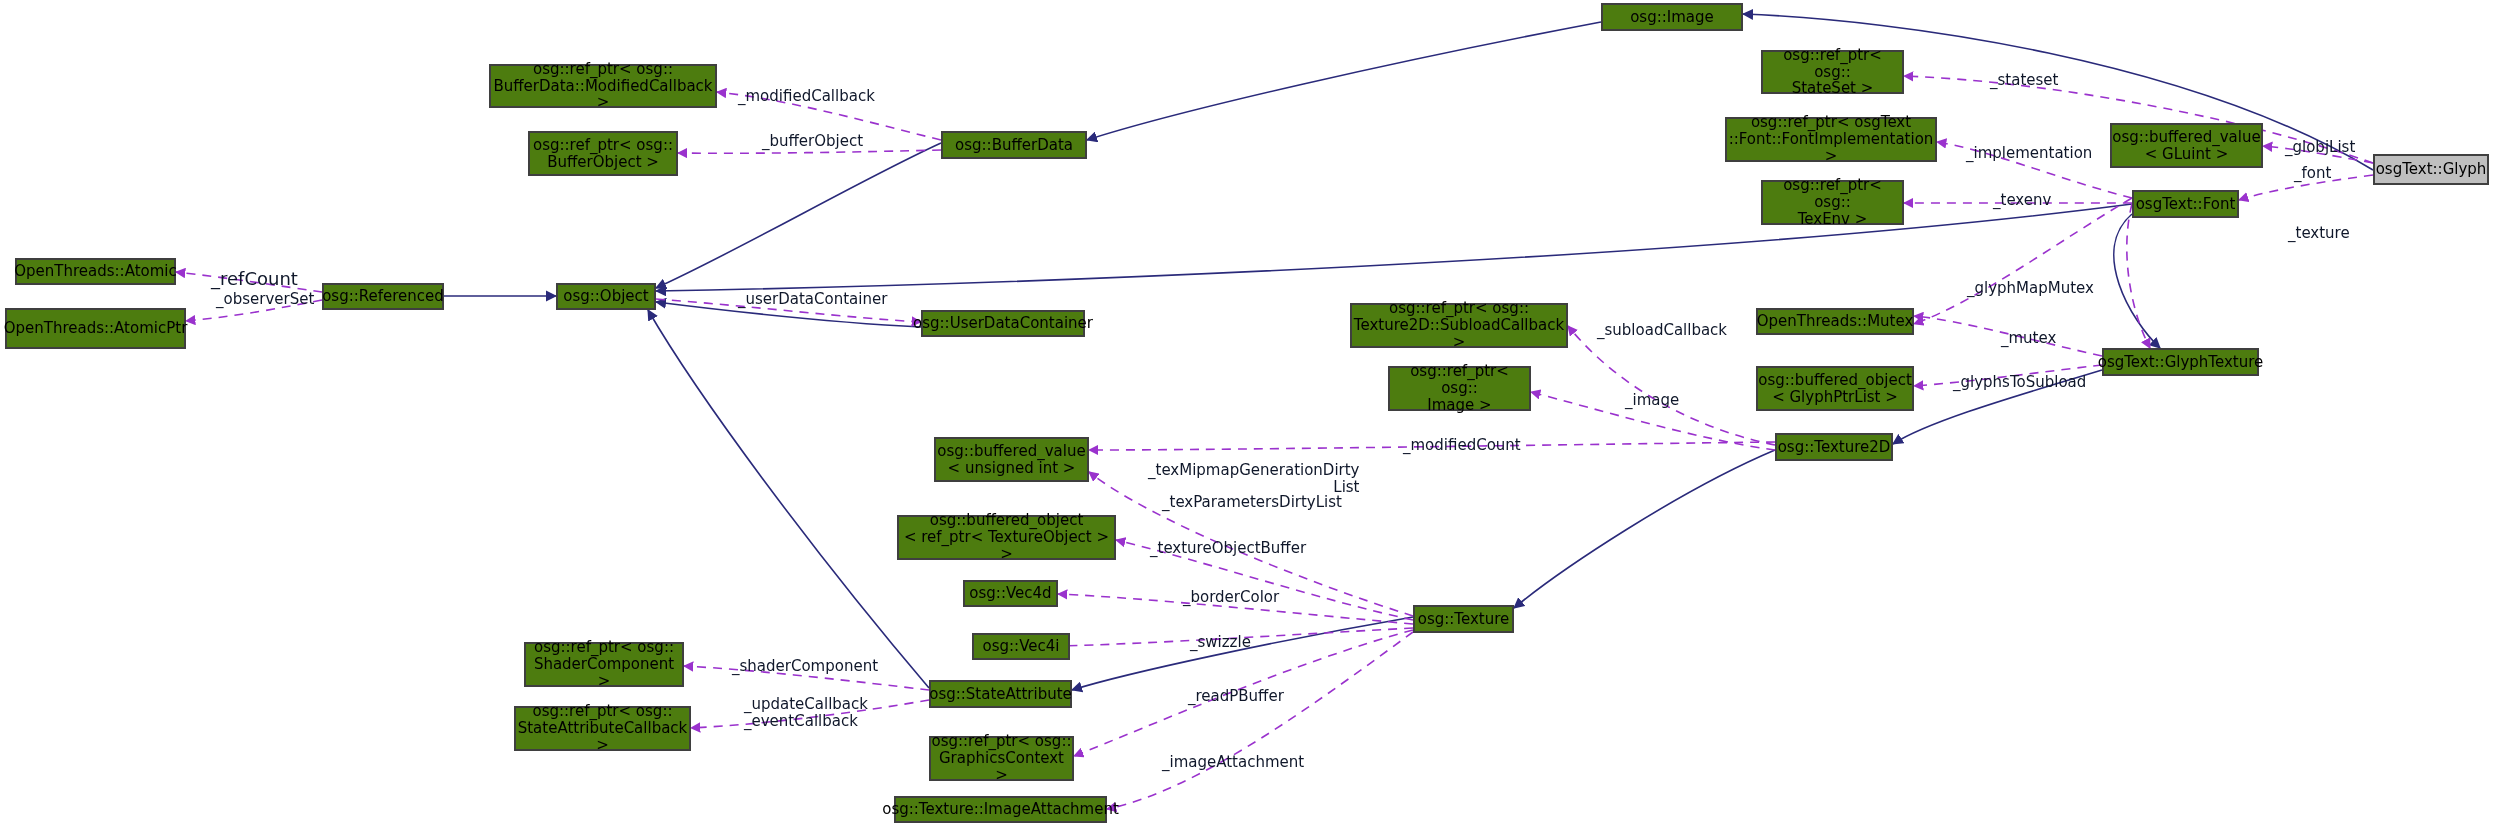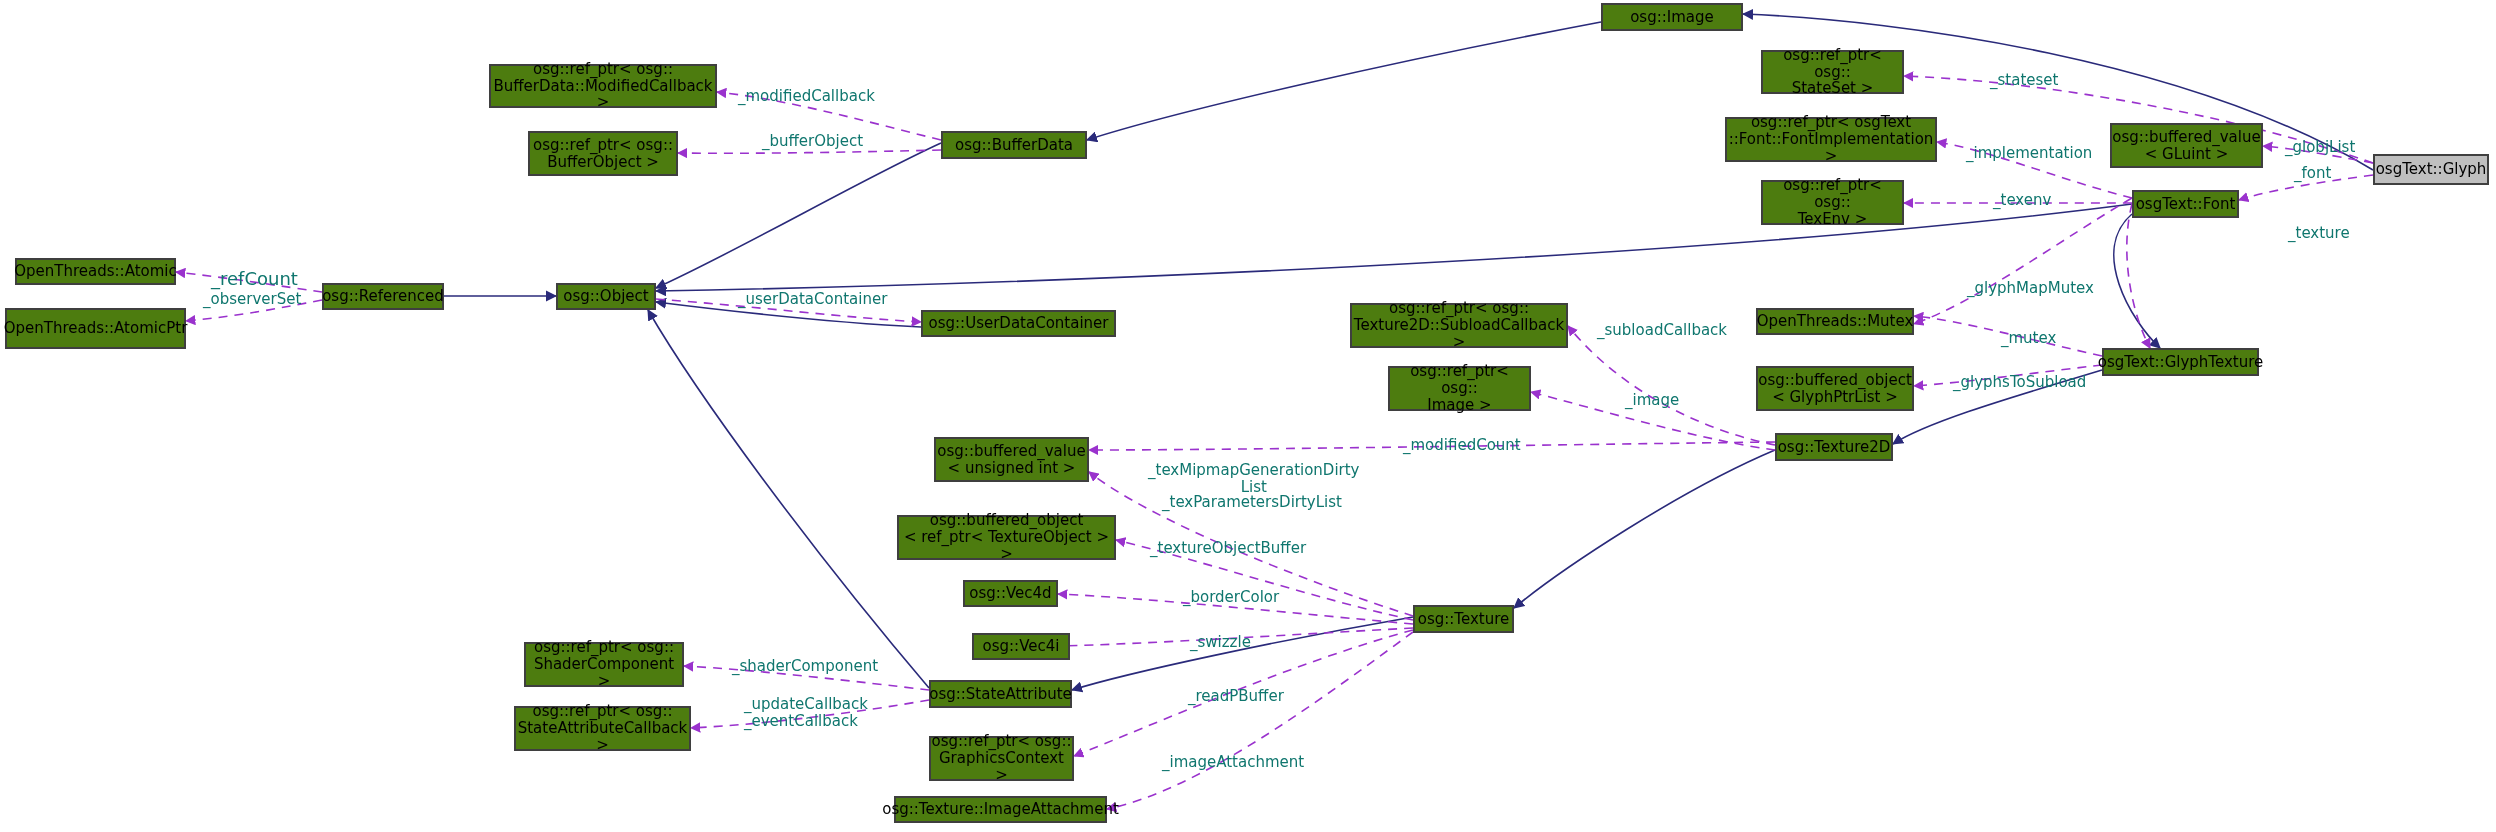--- a/index.html
+++ b/index.html
@@ -5,21 +5,21 @@
   html,body{margin:0;padding:0;background:#ffffff;}
   #canvas{position:relative;width:2496px;height:832px;background:#fff;
           font-family:"DejaVu Sans","Liberation Sans",sans-serif;overflow:hidden;}
   #edges{position:absolute;left:0;top:0;width:2496px;height:832px;}
   .node{position:absolute;box-sizing:border-box;border:1px solid #000;
         background:#4d7c0f;display:flex;align-items:center;justify-content:center;
         text-align:center;color:#000;line-height:1.12;letter-spacing:0px;
         white-space:pre-line;}
   .node.thick{border:2px solid #3f3f3f;}
   .node.cur{background:#bfbfbf;border:2px solid #404040;}
-  .lbl{position:absolute;color:#0f766e;white-space:pre-line;line-height:1.12;}
+  .lbl{position:absolute;color:#0f172a;white-space:pre-line;line-height:1.12;}
 </style>
 </head>
 <body>
 
 <div id="canvas">
   <svg id="edges" viewBox="0 0 2496 832" xmlns="http://www.w3.org/2000/svg">
     <defs>
       <marker id="arrInherit" viewBox="0 0 10 10" refX="9" refY="5" markerWidth="7" markerHeight="7" orient="auto-start-reverse">
         <path d="M 0 0 L 10 5 L 0 10 z" fill="#2a2a7a"></path>
       </marker>
@@ -85,21 +85,21 @@
       <div class="node thick" style="left: 1761px; top: 180px; width: 143px; height: 45px; font-size: 15px;"><span>osg::ref_ptr&lt; osg::
 TexEnv &gt;</span></div>
       <div class="node thick" style="left: 2132px; top: 190px; width: 107px; height: 28px; font-size: 15px;"><span>osgText::Font</span></div>
       <div class="node thick" style="left: 15px; top: 258px; width: 161px; height: 27px; font-size: 15px;"><span>OpenThreads::Atomic</span></div>
       <div class="node thick" style="left: 322px; top: 283px; width: 122px; height: 27px; font-size: 15px;"><span>osg::Referenced</span></div>
       <div class="node thick" style="left: 556px; top: 283px; width: 100px; height: 27px; font-size: 15px;"><span>osg::Object</span></div>
       <div class="node thick" style="left: 5px; top: 308px; width: 181px; height: 41px; font-size: 15px;"><span>OpenThreads::AtomicPtr</span></div>
       <div class="node thick" style="left: 1350px; top: 303px; width: 218px; height: 45px; font-size: 15px;"><span>osg::ref_ptr&lt; osg::
 Texture2D::SubloadCallback &gt;</span></div>
       <div class="node thick" style="left: 1756px; top: 308px; width: 158px; height: 27px; font-size: 15px;"><span>OpenThreads::Mutex</span></div>
-      <div class="node thick" style="left: 921px; top: 310px; width: 195px; height: 27px; font-size: 15px;"><span>osg::UserDataContainer</span></div>
+      <div class="node thick" style="left: 921px; top: 310px; width: 164px; height: 27px; font-size: 15px;"><span>osg::UserDataContainer</span></div>
       <div class="node thick" style="left: 2102px; top: 348px; width: 157px; height: 28px; font-size: 15px;"><span>osgText::GlyphTexture</span></div>
       <div class="node thick" style="left: 1388px; top: 366px; width: 143px; height: 45px; font-size: 15px;"><span>osg::ref_ptr&lt; osg::
 Image &gt;</span></div>
       <div class="node thick" style="left: 1756px; top: 366px; width: 158px; height: 45px; font-size: 15px;"><span>osg::buffered_object
 &lt; GlyphPtrList &gt;</span></div>
       <div class="node thick" style="left: 1775px; top: 433px; width: 118px; height: 28px; font-size: 15px;"><span>osg::Texture2D</span></div>
       <div class="node thick" style="left: 934px; top: 437px; width: 155px; height: 45px; font-size: 15px;"><span>osg::buffered_value
 &lt; unsigned int &gt;</span></div>
       <div class="node thick" style="left: 897px; top: 515px; width: 219px; height: 45px; font-size: 15px;"><span>osg::buffered_object
 &lt; ref_ptr&lt; TextureObject &gt; &gt;</span></div>
@@ -118,29 +118,29 @@
   <div id="labels-layer">
       <div class="lbl" style="left: 738px; top: 88px; font-size: 15px; text-align: center;">_modifiedCallback</div>
       <div class="lbl" style="left: 1990px; top: 72px; font-size: 15px; text-align: center;">_stateset</div>
       <div class="lbl" style="left: 1966px; top: 145px; font-size: 15px; text-align: center;">_implementation</div>
       <div class="lbl" style="left: 762px; top: 133px; font-size: 15px; text-align: center;">_bufferObject</div>
       <div class="lbl" style="left: 2285px; top: 139px; font-size: 15px; text-align: center;">_globjList</div>
       <div class="lbl" style="left: 2294px; top: 165px; font-size: 15px; text-align: center;">_font</div>
       <div class="lbl" style="left: 1993px; top: 192px; font-size: 15px; text-align: center;">_texenv</div>
       <div class="lbl" style="left: 2288px; top: 225px; font-size: 15px; text-align: center;">_texture</div>
       <div class="lbl" style="left: 211px; top: 269px; font-size: 18px; text-align: center;">_refCount</div>
-      <div class="lbl" style="left: 203px; top: 291px; font-size: 15px; text-align: center;">_observerSet</div>
+      <div class="lbl" style="left: 216px; top: 291px; font-size: 15px; text-align: center;">_observerSet</div>
       <div class="lbl" style="left: 1967px; top: 280px; font-size: 15px; text-align: center;">_glyphMapMutex</div>
       <div class="lbl" style="left: 738px; top: 291px; font-size: 15px; text-align: center;">_userDataContainer</div>
       <div class="lbl" style="left: 1597px; top: 322px; font-size: 15px; text-align: center;">_subloadCallback</div>
       <div class="lbl" style="left: 2001px; top: 330px; font-size: 15px; text-align: center;">_mutex</div>
       <div class="lbl" style="left: 1953px; top: 374px; font-size: 15px; text-align: center;">_glyphsToSubload</div>
       <div class="lbl" style="left: 1625px; top: 392px; font-size: 15px; text-align: center;">_image</div>
       <div class="lbl" style="left: 1403px; top: 437px; font-size: 15px; text-align: center;">_modifiedCount</div>
-      <div class="lbl" style="left: 1148px; top: 462px; font-size: 15px; text-align: center;">_texMipmapGenerationDirty
+      <div class="lbl" style="left: 1148px; top: 462px; font-size: 15px; text-align: right;">_texMipmapGenerationDirty
 List</div>
       <div class="lbl" style="left: 1162px; top: 494px; font-size: 15px; text-align: center;">_texParametersDirtyList</div>
       <div class="lbl" style="left: 1150px; top: 540px; font-size: 15px; text-align: center;">_textureObjectBuffer</div>
       <div class="lbl" style="left: 1183px; top: 589px; font-size: 15px; text-align: center;">_borderColor</div>
       <div class="lbl" style="left: 1190px; top: 634px; font-size: 15px; text-align: center;">_swizzle</div>
       <div class="lbl" style="left: 732px; top: 658px; font-size: 15px; text-align: center;">_shaderComponent</div>
       <div class="lbl" style="left: 1188px; top: 688px; font-size: 15px; text-align: center;">_readPBuffer</div>
       <div class="lbl" style="left: 744px; top: 696px; font-size: 15px; text-align: center;">_updateCallback</div>
       <div class="lbl" style="left: 744px; top: 713px; font-size: 15px; text-align: center;">_eventCallback</div>
       <div class="lbl" style="left: 1162px; top: 754px; font-size: 15px; text-align: center;">_imageAttachment</div>

